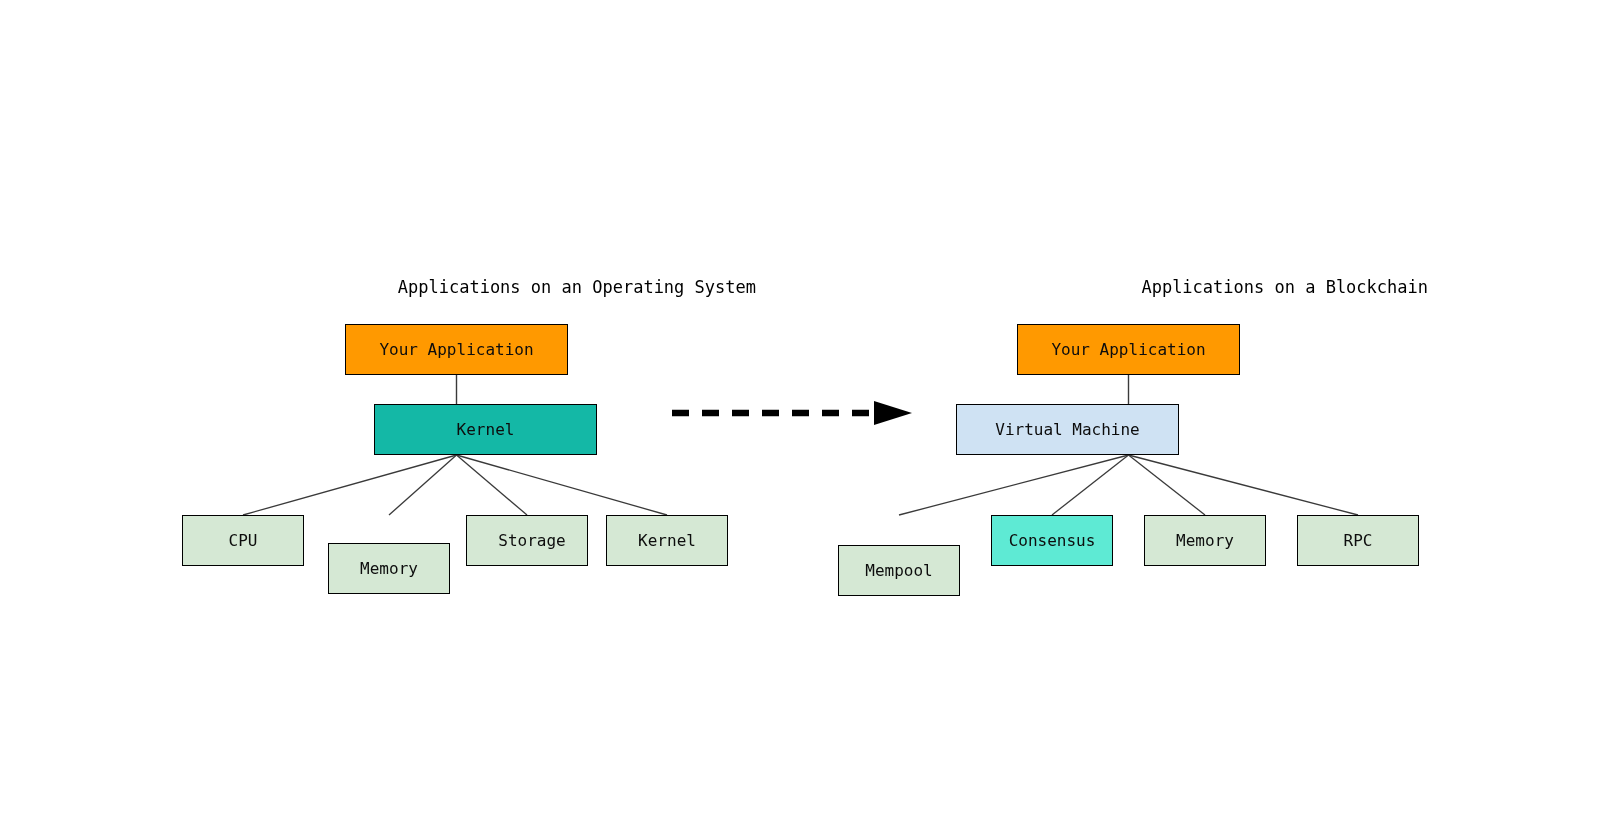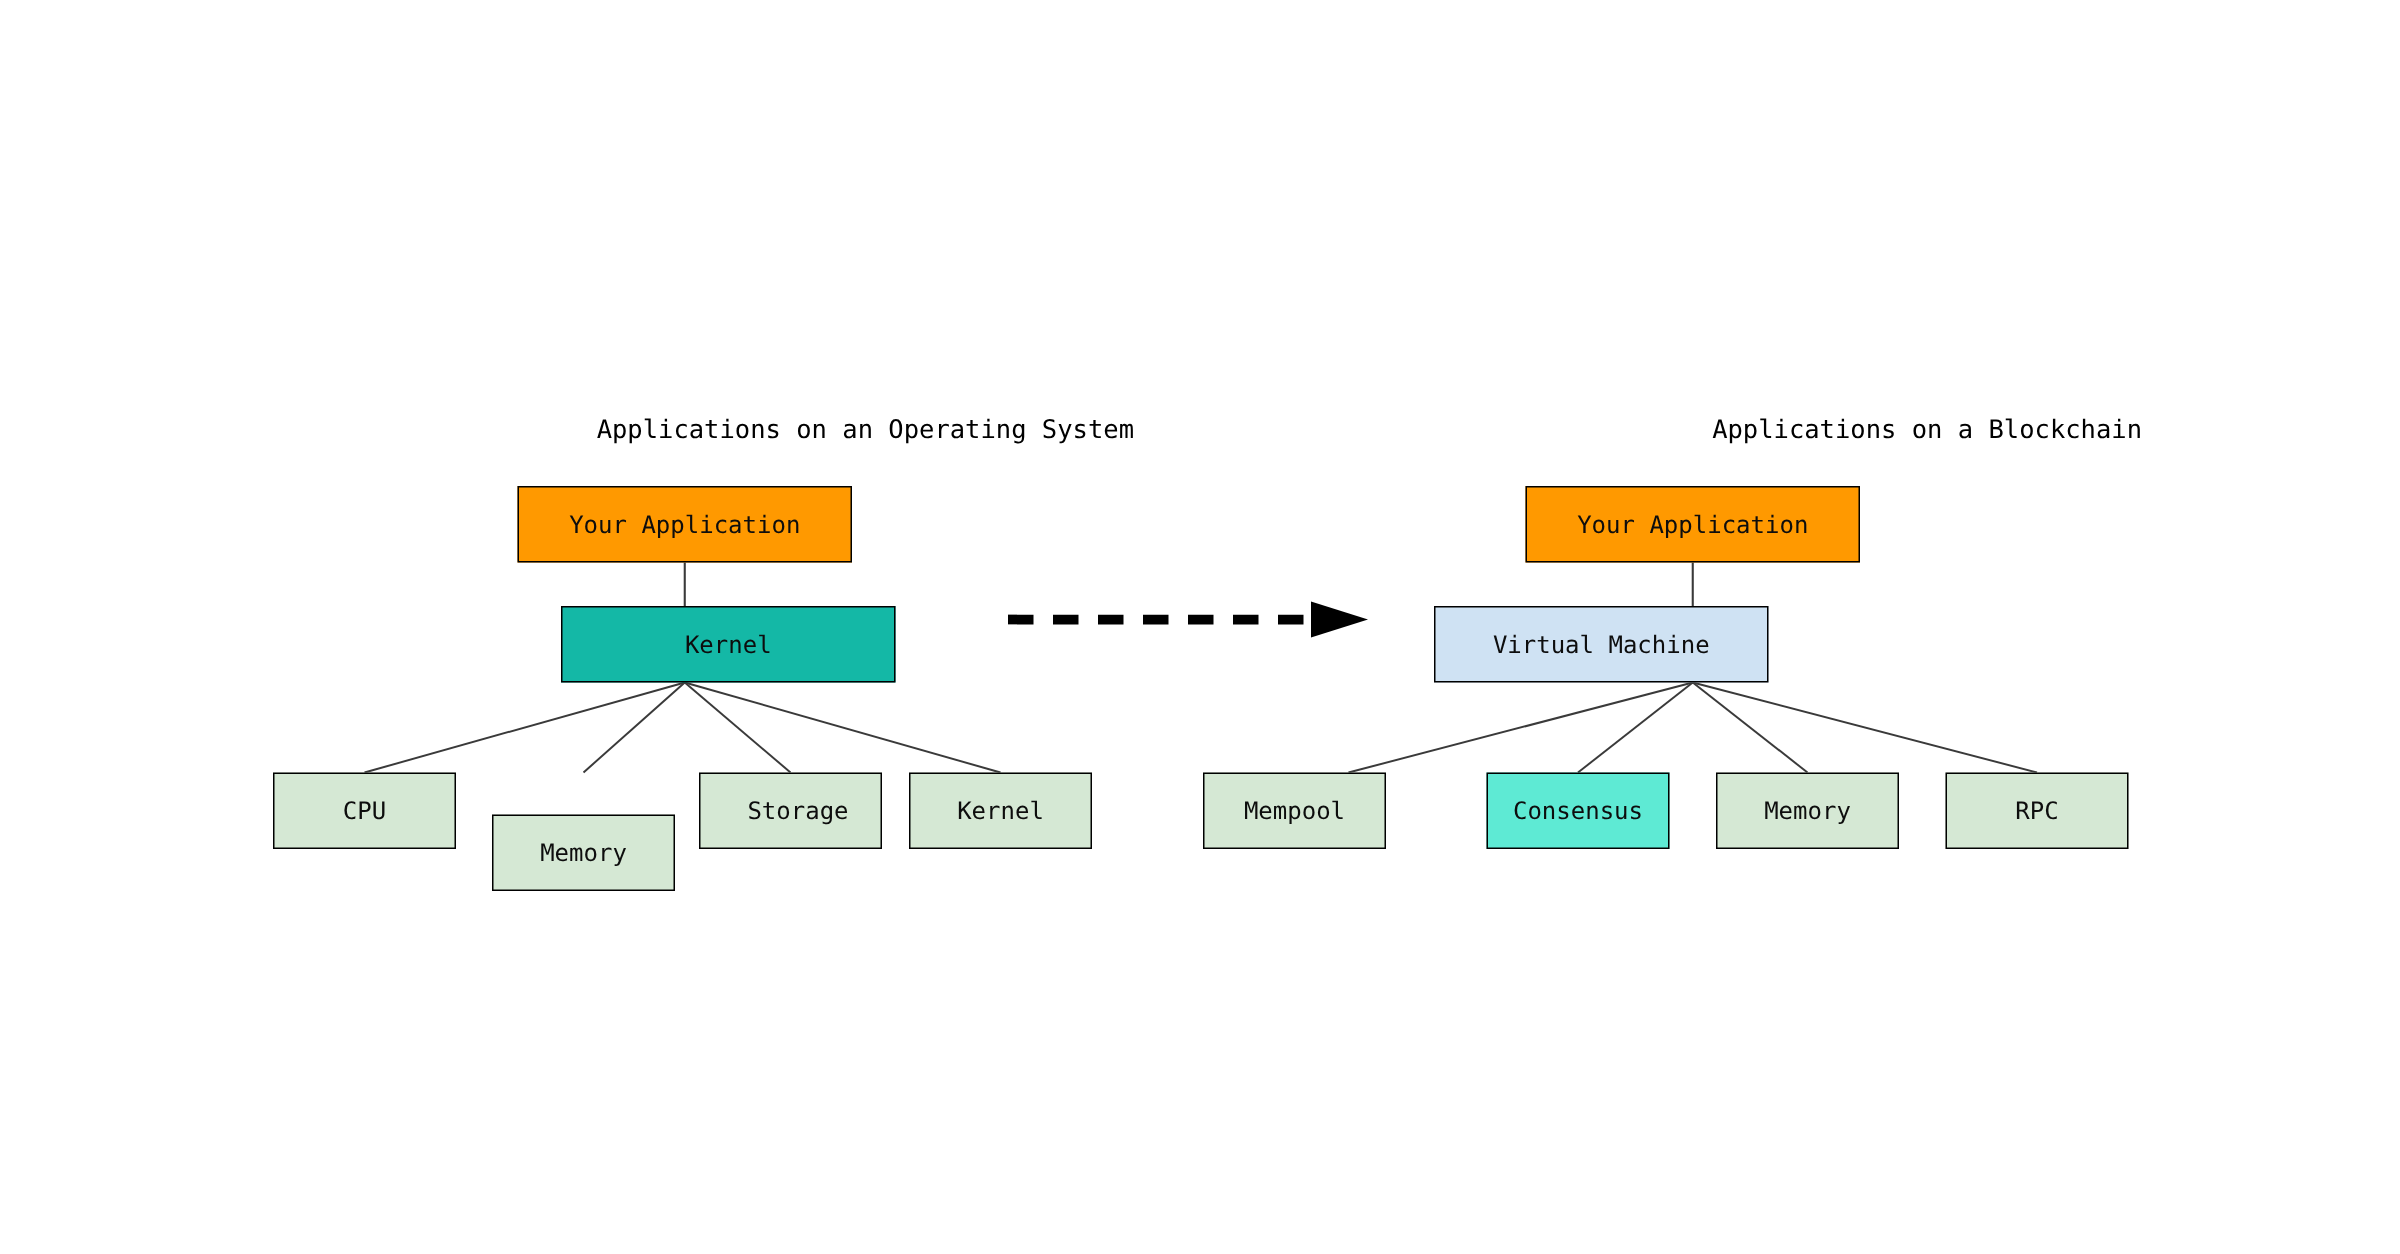--- a/index.html
+++ b/index.html
@@ -78,18 +78,18 @@
   <div class="node node-child" style="left: 328px; background-color: rgb(213, 232, 212); margin-top: 28px;">Memory</div>
   <div class="node node-child" style="left: 466px; background-color: rgb(213, 232, 212); padding-left: 10px;">Storage</div>
   <div class="node node-child" style="left: 606px; background-color: rgb(213, 232, 212);">Kernel</div>
 
   <div class="diagram-title" style="left:828px; top:276px;">Applications on a Blockchain</div>
 
   <div class="node node-root" style="left: 1017px; background-color: rgb(255, 153, 0);">Your Application</div>
 
   <div class="node node-middle" style="left: 956px; background-color: rgb(207, 226, 243);">Virtual Machine</div>
 
-  <div class="node node-child" style="left: 802px; background-color: rgb(213, 232, 212);">Mempool</div>
+  <div class="node node-child" style="left: 838px; background-color: rgb(213, 232, 212); margin-top: 30px;">Mempool</div>
   <div class="node node-child" style="left: 991px; background-color: #5eead4;">Consensus</div>
   <div class="node node-child" style="left: 1144px; background-color: rgb(213, 232, 212);">Memory</div>
   <div class="node node-child" style="left: 1297px; background-color: rgb(213, 232, 212);">RPC</div>
 
 </div>
 
 </body></html>

